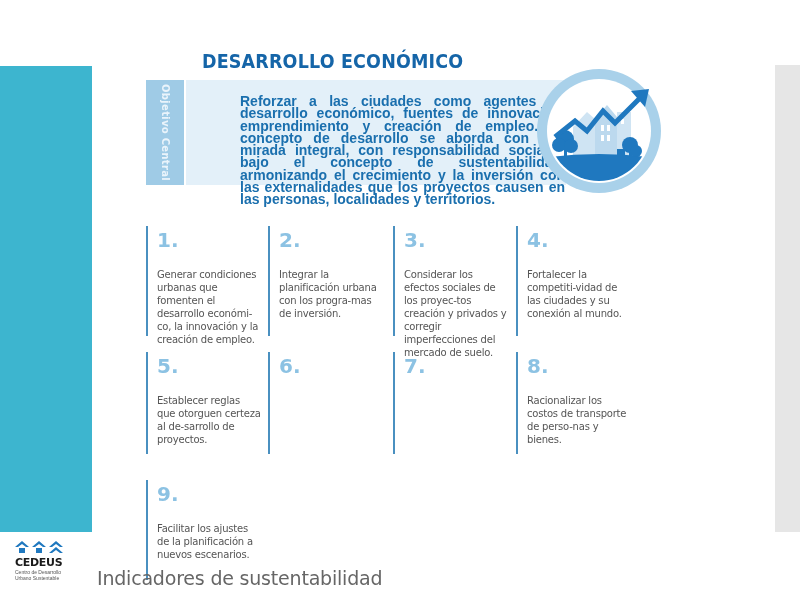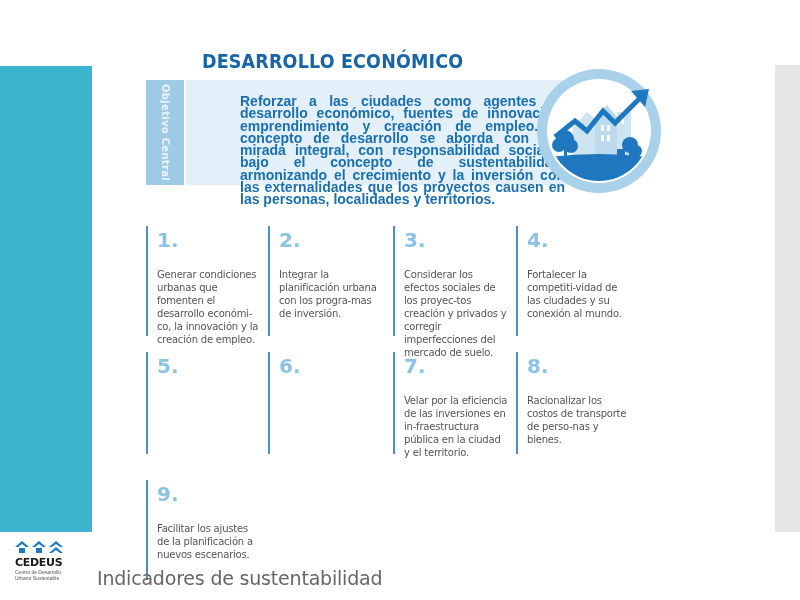--- a/index.html
+++ b/index.html
@@ -129,27 +129,27 @@
   <div class="num">3.</div>
   <div class="txt">Considerar los efectos sociales de los proyec-tos creación y privados y corregir imperfecciones del mercado de suelo.</div>
 </div>
 <div class="item" style="left:516px; top:226px;">
   <div class="num">4.</div>
   <div class="txt">Fortalecer la competiti-vidad de las ciudades y su conexión al mundo.</div>
 </div>
 
 <div class="item" style="left:146px; top:352px; height:102px;">
   <div class="num">5.</div>
+  <div class="txt">Establecer reglas que otorguen certeza al de-sarrollo de proyectos.</div>
 </div>
 <div class="item" style="left:268px; top:352px; height:102px;">
   <div class="num">6.</div>
 </div>
 <div class="item" style="left:393px; top:352px; height:102px;">
   <div class="num">7.</div>
-  <div class="txt">Velar por la eficiencia de las inversiones en in-fraestructura pública en la ciudad y el territorio.</div>
 </div>
 <div class="item" style="left:516px; top:352px; height:102px;">
   <div class="num">8.</div>
   <div class="txt">Racionalizar los costos de transporte de perso-nas y bienes.</div>
 </div>
 
 <div class="item" style="left:146px; top:480px; height:100px;">
   <div class="num">9.</div>
   <div class="txt">Facilitar los ajustes de la planificación a nuevos escenarios.</div>
 </div>

